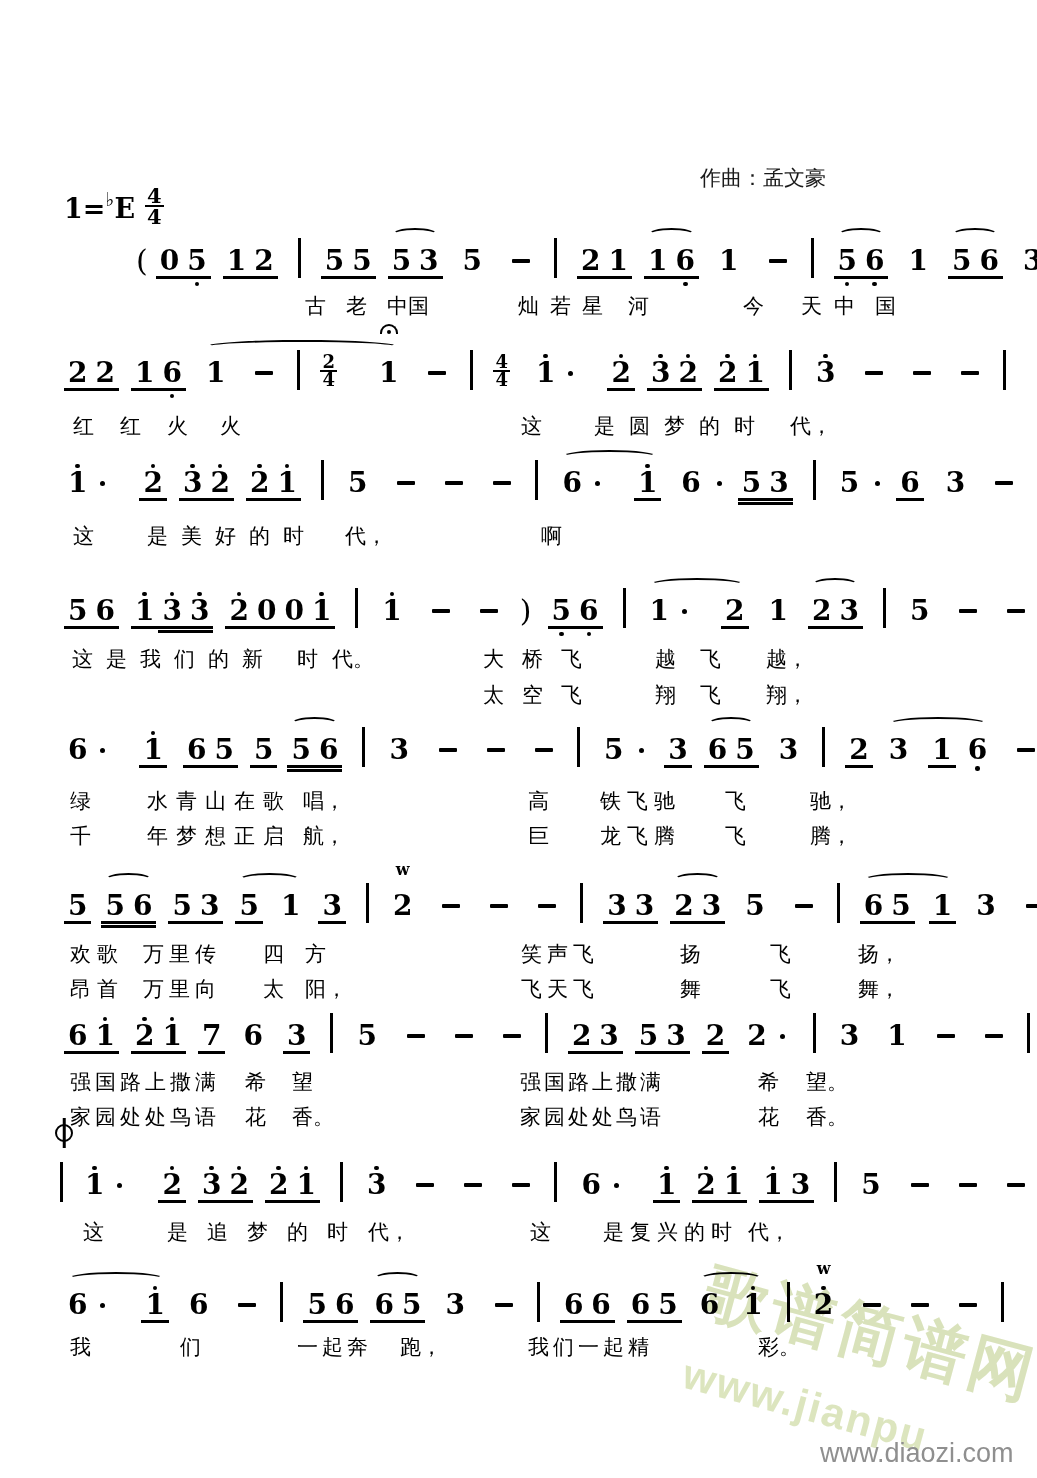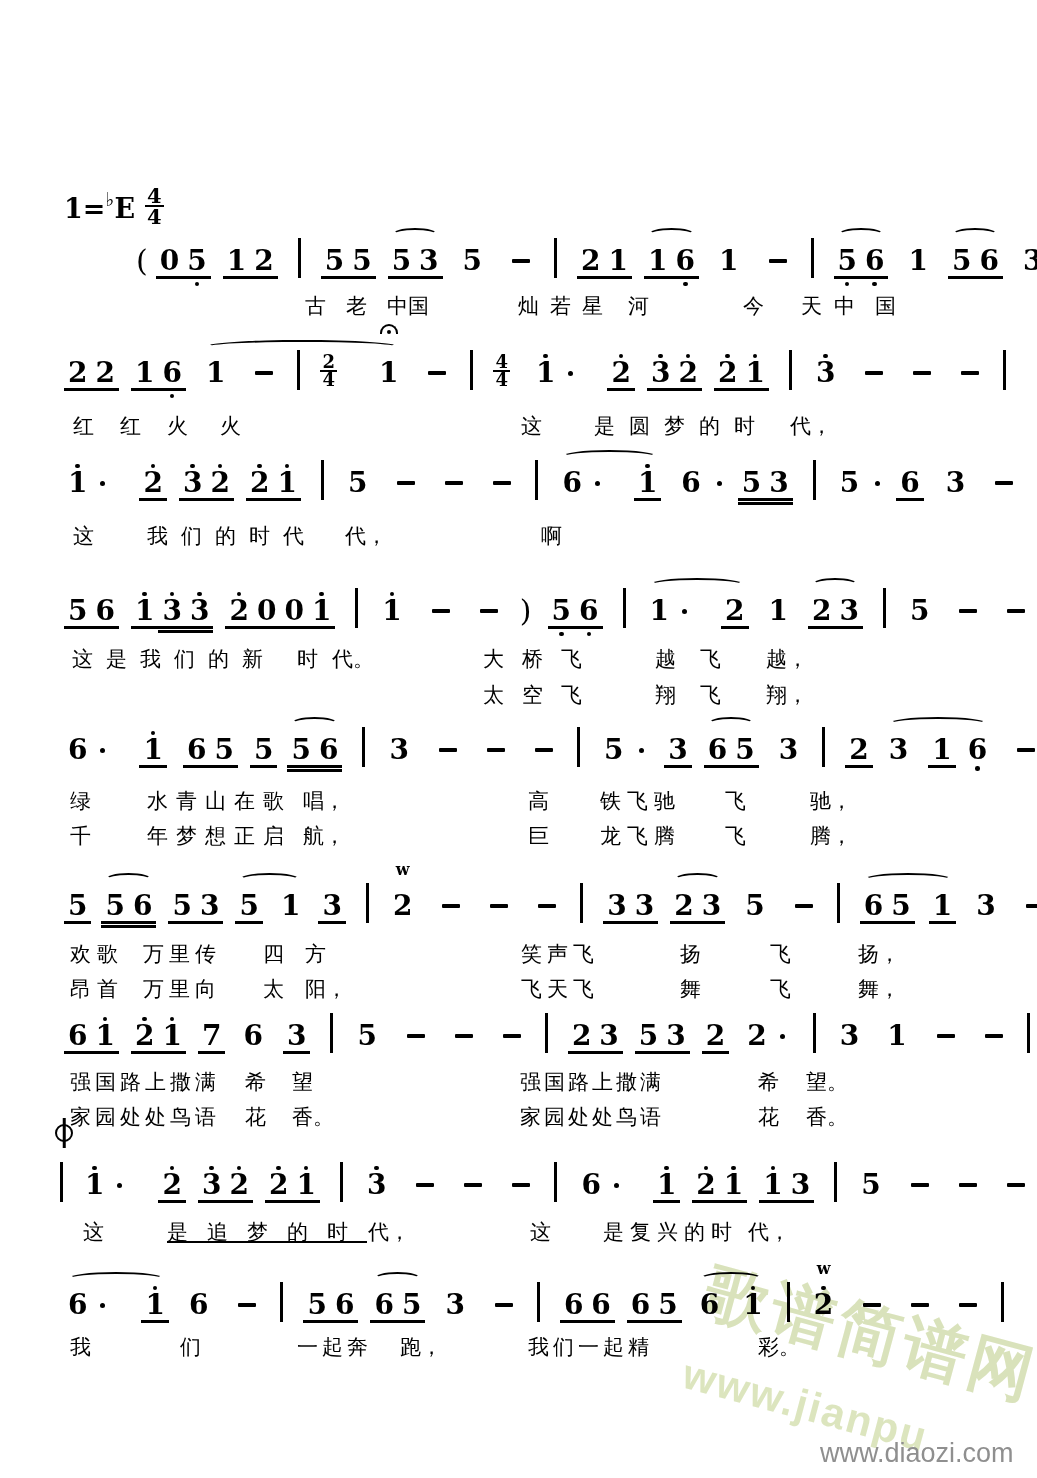--- a/index.html
+++ b/index.html
@@ -66,20 +66,21 @@
 </head>
 <body>
 
 <div id="page">
   <div class="wm wm-cn1">歌谱简谱网</div>
   <div class="wm wm-url1">www.jianpu</div>
   <div class="wm wm-url2">www.diaozi.com</div>
 
 
   <div class="credits">
+    <div>作曲：孟文豪</div>
   </div>
 
   <div class="keysig">
     <span>1=</span>
       <span class="flat">♭</span>
       <span>E</span>
     <span class="meter">
       <span class="mt">4</span>
       <span>4</span>
     </span>
@@ -1774,21 +1775,21 @@
     <span class="lyr" style="left: 628px; top: 292px;">河</span>
     <span class="lyr" style="left: 743px; top: 292px;">今</span>
     <span class="lyr" style="left: 801px; top: 292px; letter-spacing: 12px;">天中</span>
     <span class="lyr" style="left: 875px; top: 292px;">国</span>
     <span class="lyr" style="left: 73px; top: 412px; letter-spacing: 26px;">红红火</span>
     <span class="lyr" style="left: 220px; top: 412px;">火</span>
     <span class="lyr" style="left: 521px; top: 412px;">这</span>
     <span class="lyr" style="left: 594px; top: 412px; letter-spacing: 14px;">是圆梦的时</span>
     <span class="lyr" style="left: 790px; top: 412px;">代，</span>
     <span class="lyr" style="left: 73px; top: 522px;">这</span>
-    <span class="lyr" style="left: 147px; top: 522px; letter-spacing: 13px;">我们的时代</span>
+    <span class="lyr" style="left: 147px; top: 522px; letter-spacing: 13px;">是美好的时</span>
     <span class="lyr" style="left: 345px; top: 522px;">代，</span>
     <span class="lyr" style="left: 541px; top: 522px;">啊</span>
     <span class="lyr" style="left: 72px; top: 645px; letter-spacing: 13px;">这是我们的新</span>
     <span class="lyr" style="left: 297px; top: 645px;">时</span>
     <span class="lyr" style="left: 332px; top: 645px;">代。</span>
     <span class="lyr" style="left: 483px; top: 645px; letter-spacing: 18px;">大桥飞</span>
     <span class="lyr" style="left: 655px; top: 645px;">越</span>
     <span class="lyr" style="left: 700px; top: 645px;">飞</span>
     <span class="lyr" style="left: 766px; top: 645px;">越，</span>
     <span class="lyr" style="left: 483px; top: 681px; letter-spacing: 18px;">太空飞</span>
@@ -1831,21 +1832,21 @@
     <span class="lyr" style="left: 520px; top: 1068px; letter-spacing: 3px;">强国路上撒满</span>
     <span class="lyr" style="left: 758px; top: 1068px;">希</span>
     <span class="lyr" style="left: 806px; top: 1068px;">望。</span>
     <span class="lyr" style="left: 70px; top: 1103px; letter-spacing: 4px;">家园处处鸟语</span>
     <span class="lyr" style="left: 245px; top: 1103px;">花</span>
     <span class="lyr" style="left: 292px; top: 1103px;">香。</span>
     <span class="lyr" style="left: 520px; top: 1103px; letter-spacing: 3px;">家园处处鸟语</span>
     <span class="lyr" style="left: 758px; top: 1103px;">花</span>
     <span class="lyr" style="left: 806px; top: 1103px;">香。</span>
     <span class="lyr" style="left: 83px; top: 1218px;">这</span>
-    <span class="lyr" style="left: 167px; top: 1218px; letter-spacing: 19px; text-decoration: underline;">是追梦的时</span>
+    <span class="lyr" style="left: 167px; top: 1218px; letter-spacing: 19px;">是追梦的时</span>
     <span class="lyr" style="left: 368px; top: 1218px;">代，</span>
     <span class="lyr" style="left: 530px; top: 1218px;">这</span>
     <span class="lyr" style="left: 603px; top: 1218px; letter-spacing: 6px;">是复兴的时</span>
     <span class="lyr" style="left: 748px; top: 1218px;">代，</span>
     <span class="lyr" style="left: 70px; top: 1333px;">我</span>
     <span class="lyr" style="left: 180px; top: 1333px;">们</span>
     <span class="lyr" style="left: 297px; top: 1333px; letter-spacing: 4px;">一起奔</span>
     <span class="lyr" style="left: 400px; top: 1333px;">跑，</span>
     <span class="lyr" style="left: 528px; top: 1333px; letter-spacing: 4px;">我们一起精</span>
     <span class="lyr" style="left: 758px; top: 1333px;">彩。</span>

